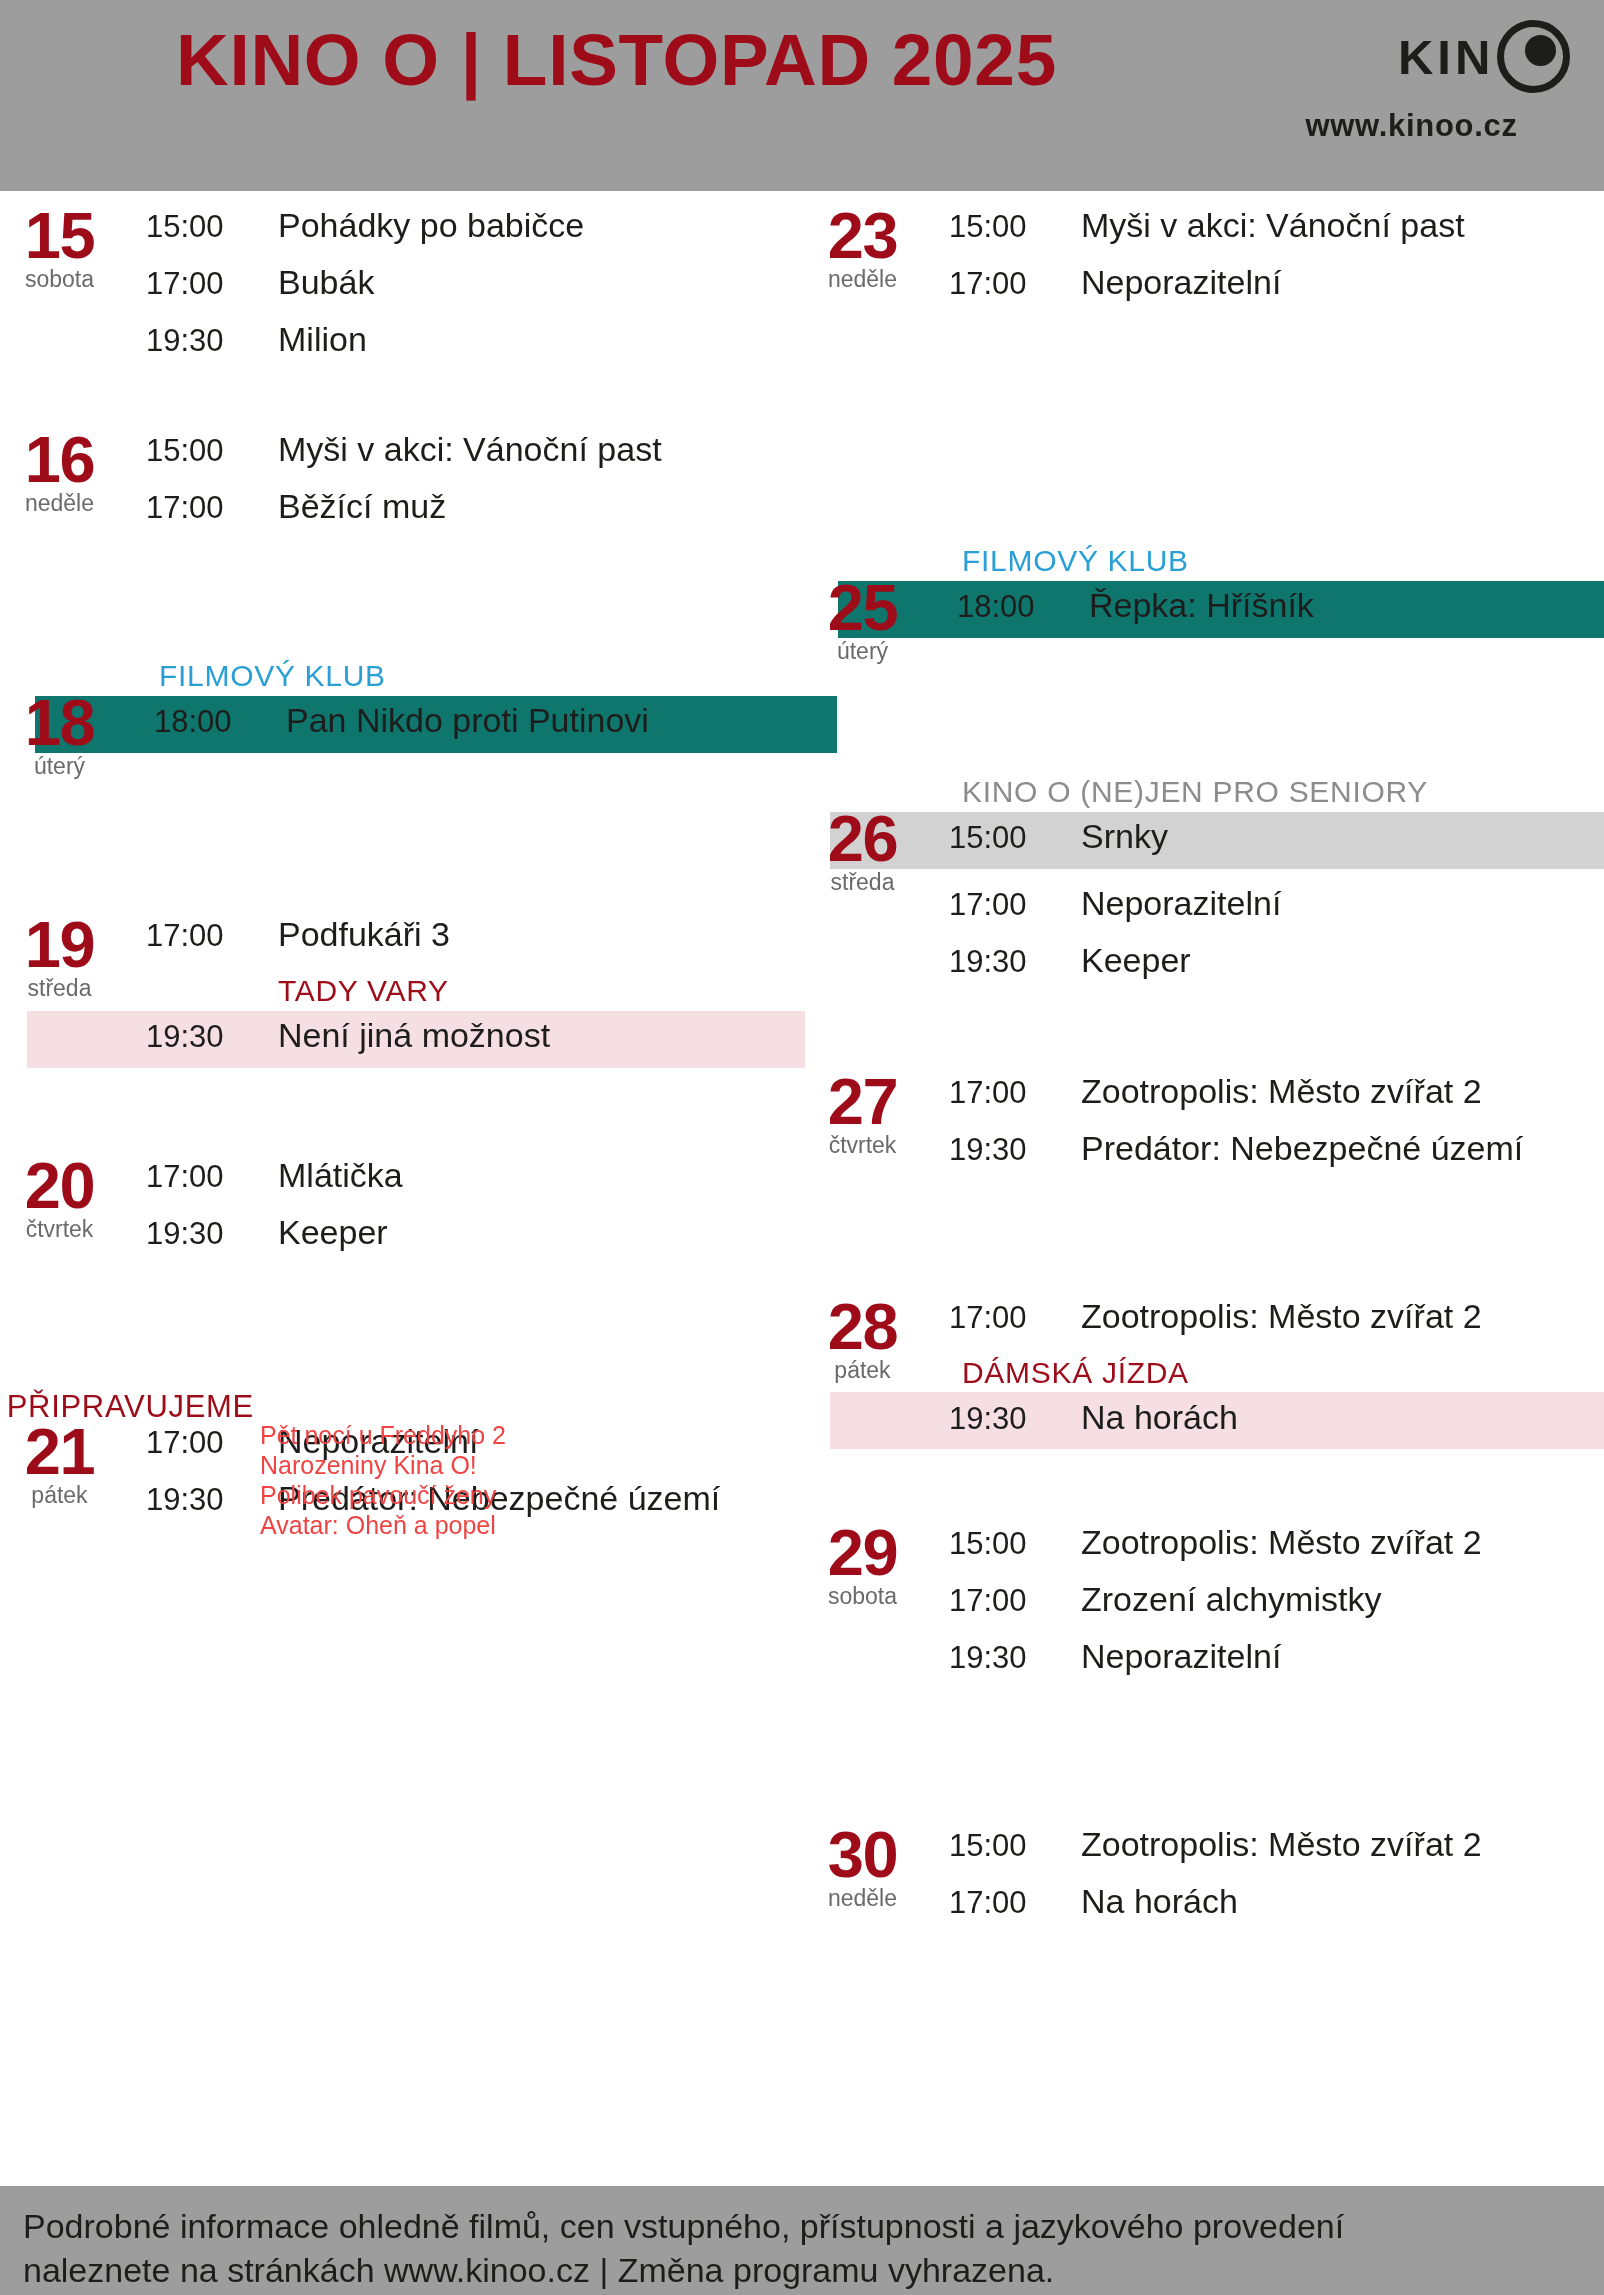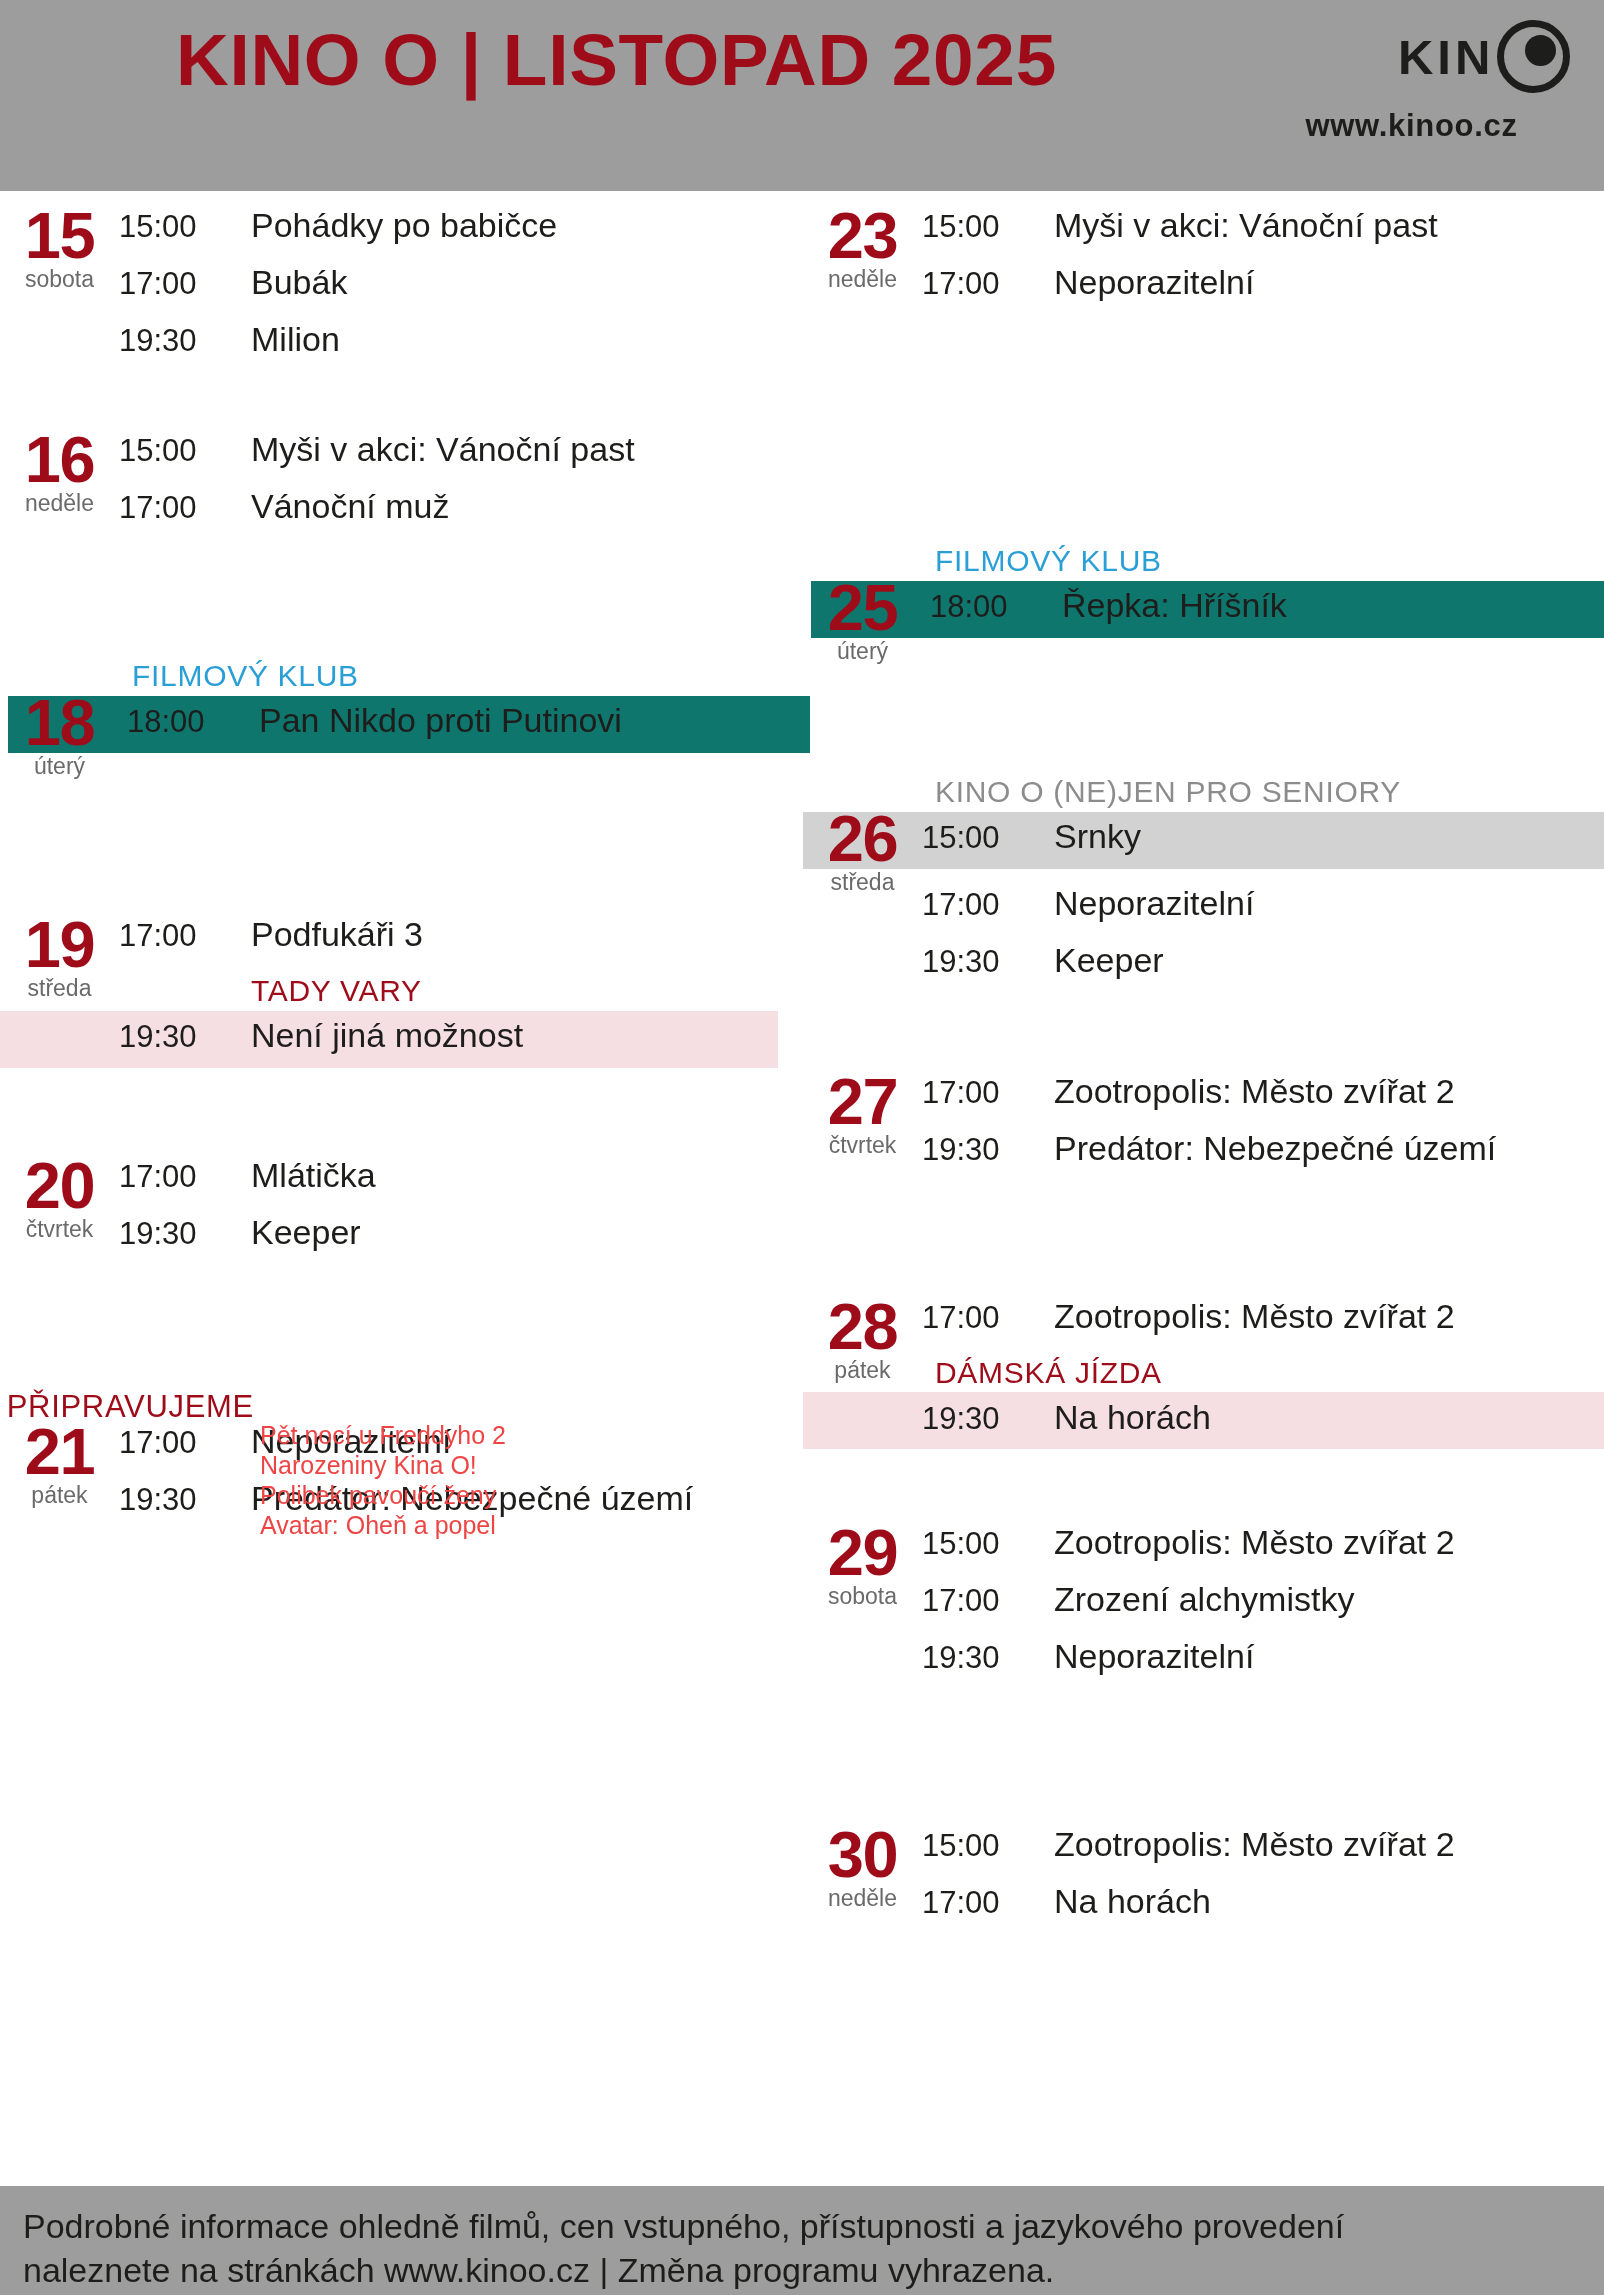--- a/index.html
+++ b/index.html
@@ -90,20 +90,21 @@
     position: absolute;
     top: 0;
     width: 802px;
   }
   .col-left { left: 0; }
   .col-right { left: 803px; }
 
   .day {
     position: relative;
     margin-bottom: 4px;
+    padding-left: 27px;
   }
   .daynum-box {
     position: absolute;
     left: 0;
     top: 0;
     width: 119px;
     text-align: center;
   }
   .daynum {
     font-size: 65px;
@@ -239,21 +240,21 @@
         <div class="daynum">16</div>
         <div class="dayname">neděle</div>
       </div>
       <div class="rows">
         <div class="row">
           <span class="time">15:00</span>
           <span class="title">Myši v akci: Vánoční past</span>
         </div>
         <div class="row">
           <span class="time">17:00</span>
-          <span class="title">Vánoční muž</span>
+          <span class="title">Běžící muž</span>
         </div>
       </div>
     </div>
 
     <div class="day" style="margin-top:113px;">
       <div class="banner klub">FILMOVÝ KLUB</div>
       <div class="daynum-box" style="top:36px;">
         <div class="daynum">18</div>
         <div class="dayname">úterý</div>
       </div>

